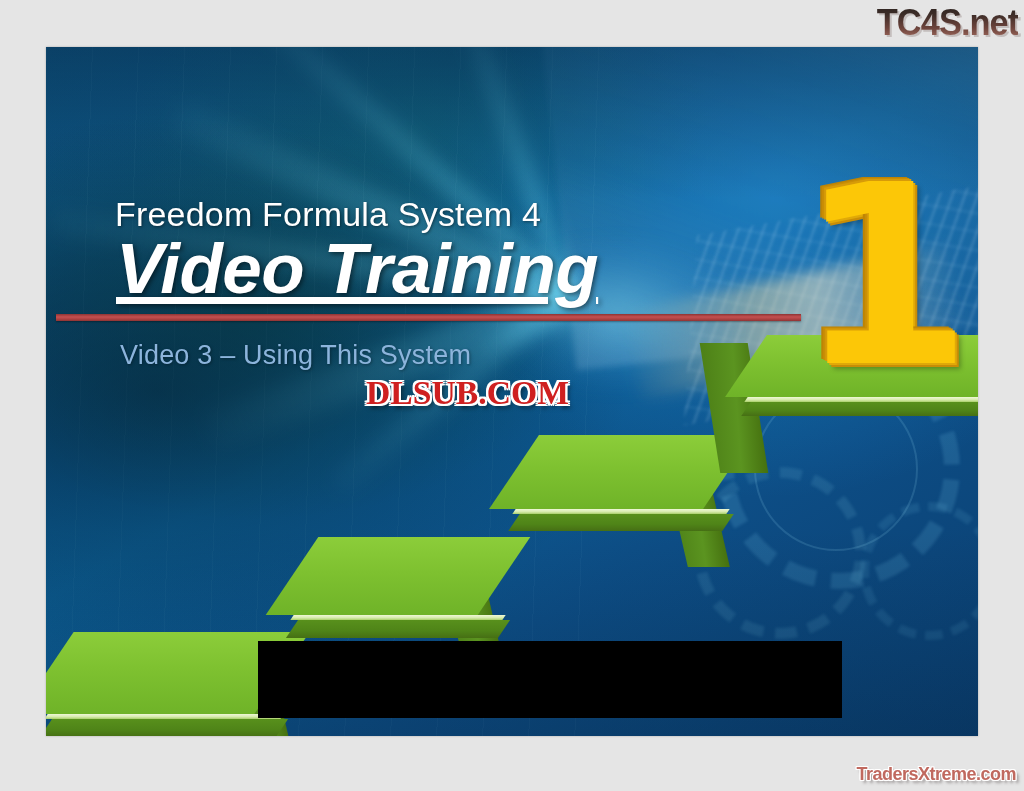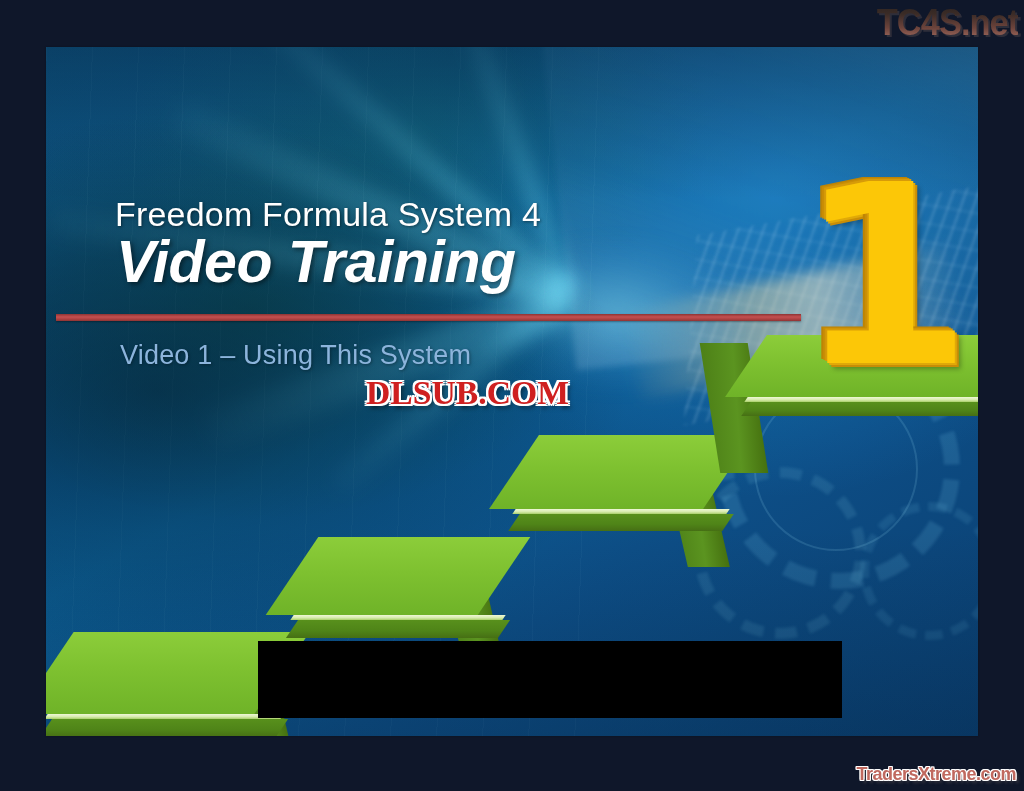--- a/index.html
+++ b/index.html
@@ -7,21 +7,21 @@
     background: #ffffff;
     width: 1024px; height: 791px;
     overflow: hidden;
     font-family: "Liberation Sans", sans-serif;
   }
 
   #page {
     position: relative;
     width: 1024px;
     height: 791px;
-    background: #0f172a;
+    background: #e5e5e5;
   }
 
   
   .tc4s-watermark {
     position: absolute;
     top: 2px;
     right: 6px;
     font-family: "Liberation Sans", sans-serif;
     font-weight: bold;
     font-size: 37px;
@@ -233,27 +233,28 @@
     font-size: 34px;
     color: #ffffff;
     letter-spacing: 0.2px;
     text-shadow: 1px 1px 3px rgba(0,0,0,0.45);
     white-space: nowrap;
   }
   .headline {
     position: absolute;
     left: 70px;
     top: 181px;
-    font-size: 59px;
+    font-size: 71px;
     font-weight: bold;
     font-style: italic;
     color: #ffffff;
     letter-spacing: -0.5px;
     text-shadow: 2px 2px 5px rgba(0,0,0,0.50);
     white-space: nowrap;
+    text-decoration: underline;
   }
   .rule {
     position: absolute;
     left: 10px;
     top: 267px;
     width: 745px;
     height: 7px;
     background: linear-gradient(to bottom, #8e3434 0%, #c45050 42%, #b14242 70%, #8e3434 100%);
     box-shadow: 0 1px 2px rgba(0,0,0,0.35);
   }
@@ -350,21 +351,21 @@
       <div class="step-top" style="left:700px; top:288px; width:300px; height:62px;"></div>
       <div class="step-edge" style="left:700px; top:350px; width:300px; height:5px;"></div>
       <div class="step-front" style="left:700px; top:355px; width:300px; height:14px;"></div>
     </div>
 
     <div class="numeral-one">1</div>
 
     <div class="eyebrow">Freedom Formula System 4</div>
     <div class="headline">Video Training</div>
     <div class="rule"></div>
-    <div class="subtitle">Video 1 – Using This System</div>
+    <div class="subtitle">Video 3 – Using This System</div>
 
     <div class="dlsub">DLSUB.COM</div>
 
     <div class="redaction"></div>
   </div>
 
   <div class="tx-watermark">TradersXtreme.com</div>
 
 </div>
 

